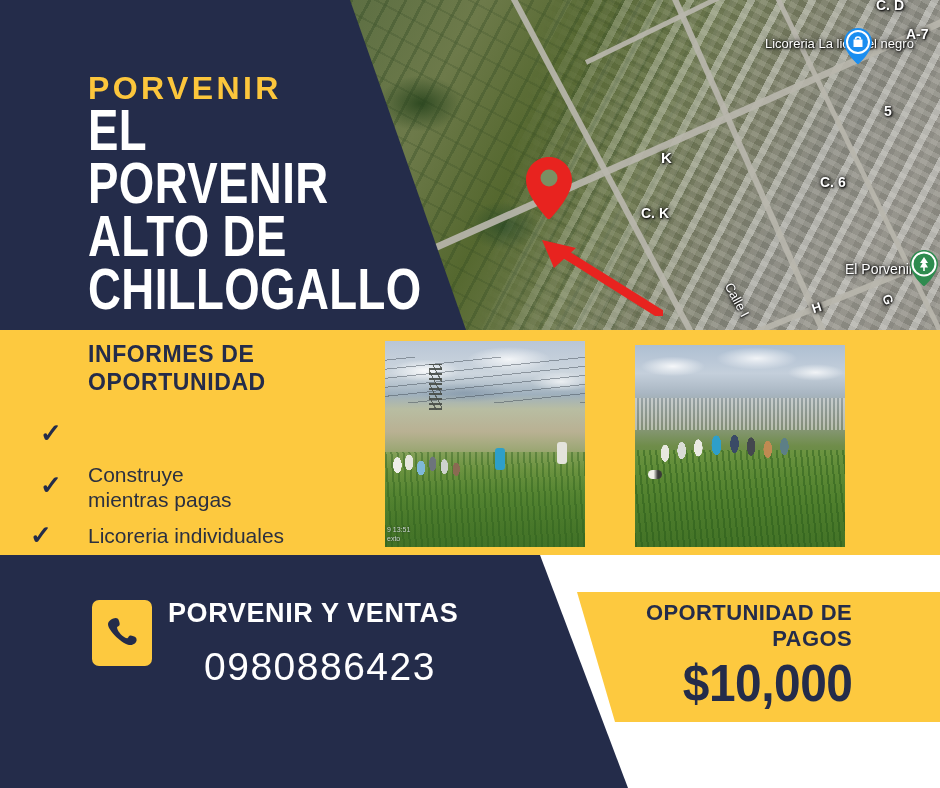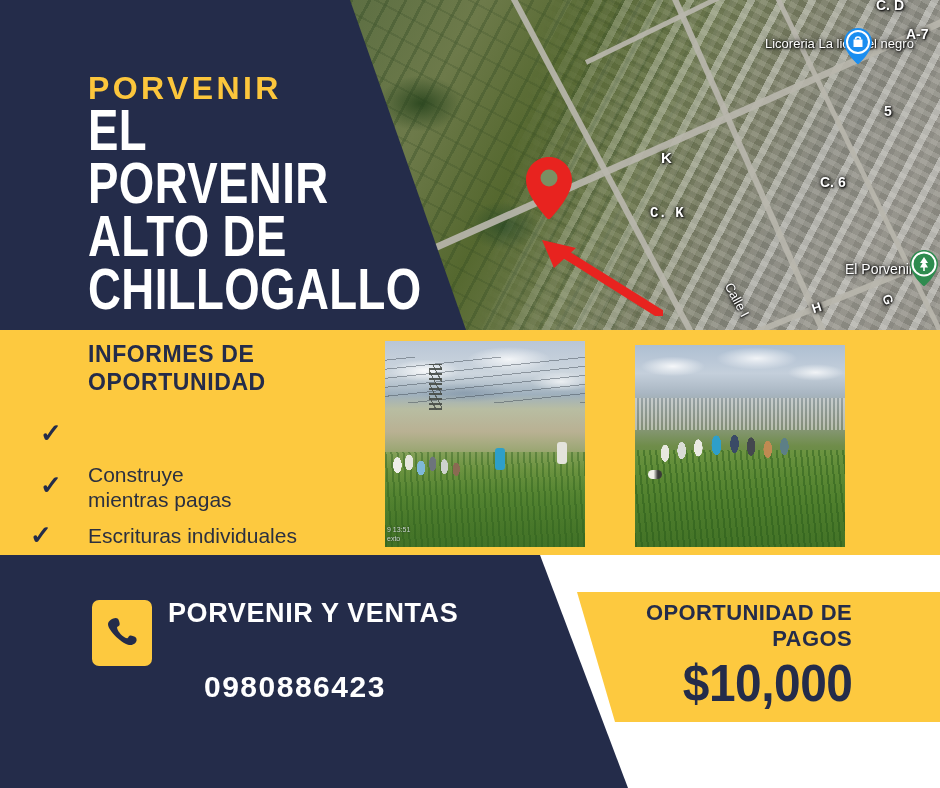--- a/index.html
+++ b/index.html
@@ -35,21 +35,21 @@
   .r3{left:300px;top:-60px;width:640px;height:6px;transform:rotate(66deg);transform-origin:left center;}
   .r4{left:236px;top:60px;width:420px;height:5px;transform:rotate(-26deg);transform-origin:left center;}
   .r5{left:250px;top:392px;width:360px;height:6px;transform:rotate(-22deg);transform-origin:left center;}
   .r6{left:420px;top:-20px;width:540px;height:5px;transform:rotate(64deg);transform-origin:left center;}
 
   .map-label{position:absolute;color:#ffffff;font-size:13px;line-height:15px;
     text-shadow:0 0 3px rgba(0,0,0,.95),0 0 6px rgba(0,0,0,.8),1px 1px 2px rgba(0,0,0,.9);
     font-family:"Liberation Sans",sans-serif;white-space:nowrap;}
   .lbl-licoreria{left:415px;top:35px;line-height:17px;white-space:normal;width:150px;}
   .lbl-k{left:311px;top:150px;font-size:15px;font-weight:700;}
-  .lbl-ck{left:300px;top:206px;font-size:14px;font-weight:700;font-family:Liberation Mono, monospace;}
+  .lbl-ck{left:291px;top:206px;font-size:14px;font-weight:700;}
   .lbl-cd{left:526px;top:-2px;font-size:14px;font-weight:700;}
   .lbl-a1{left:556px;top:27px;font-size:14px;font-weight:700;}
   .lbl-5{left:534px;top:104px;font-size:14px;font-weight:700;}
   .lbl-c5{left:470px;top:175px;font-size:14px;font-weight:700;}
   .lbl-elporvenir{left:495px;top:262px;font-size:14px;}
   .lbl-calle{left:385px;top:280px;font-size:13px;transform:rotate(62deg);transform-origin:left top;}
   .lbl-h{left:462px;top:300px;font-size:13px;font-weight:700;transform:rotate(-18deg);}
   .lbl-g{left:533px;top:292px;font-size:13px;font-weight:700;transform:rotate(70deg);}
   .lbl-chillo{left:488px;top:362px;font-size:15px;}
 
@@ -138,21 +138,21 @@
       radial-gradient(ellipse 7px 14px at 85% 42%, #5d7f86 0 60%, rgba(0,0,0,0) 62%);}
   .pb-dog{position:absolute;left:6%;top:62%;width:14px;height:9px;border-radius:5px;
     background:linear-gradient(90deg,#f0efe8 40%,#3a3a38 70%);}
 
   
   .navy-foot{position:absolute;left:0;top:555px;width:700px;height:233px;background:#242c4a;
     clip-path:polygon(0 0, 540px 0, 628px 233px, 0 233px);}
   .phone-box{position:absolute;left:92px;top:600px;width:60px;height:66px;background:#fdc93f;border-radius:7px;}
   .phone-box svg{position:absolute;left:15px;top:16px;}
   .informes{position:absolute;left:168px;top:598px;color:#ffffff;font-size:27px;font-weight:700;letter-spacing:.6px;}
-  .phonenum{position:absolute;left:204px;top:670px;color:#ffffff;font-size:30px;font-weight:700;letter-spacing:1.5px;}
+  .phonenum{position:absolute;left:204px;top:645px;color:#ffffff;font-size:39px;font-weight:400;letter-spacing:1.5px;}
 
   
   .price-panel{position:absolute;left:560px;top:592px;width:380px;height:130px;background:#fdc93f;
     clip-path:polygon(17px 0, 380px 0, 380px 130px, 55px 130px);}
   .fac{position:absolute;right:88px;top:600px;width:260px;color:#242c4a;font-size:22px;font-weight:700;
     line-height:26px;text-align:right;letter-spacing:.4px;white-space:pre-line;}
   .price{position:absolute;right:88px;top:653px;color:#242c4a;font-size:52px;font-weight:700;
     letter-spacing:-.5px;transform:scaleX(.92);transform-origin:right top;}
 </style>
 </head>
@@ -226,21 +226,21 @@
 
   <div class="yellow-band"></div>
   <div class="band-title">INFORMES  DE
 OPORTUNIDAD</div>
 
   <div class="check c1">✓</div>
   <div class="check c2">✓</div>
   <div class="feat f2">Construye
 mientras pagas</div>
   <div class="check c3">✓</div>
-  <div class="feat f3">Escrituras individuales</div>
+  <div class="feat f3">Licoreria individuales</div>
 
   <div class="photo photo-a">
     <div class="ph-inner pa">
       <div class="pa-clouds"></div>
       <div class="pa-wires"></div>
       <div class="pylon"></div>
       <div class="pa-grass"></div>
       <div class="pa-people"></div>
       <div class="pa-p2"></div>
       <div class="pa-p3"></div>

